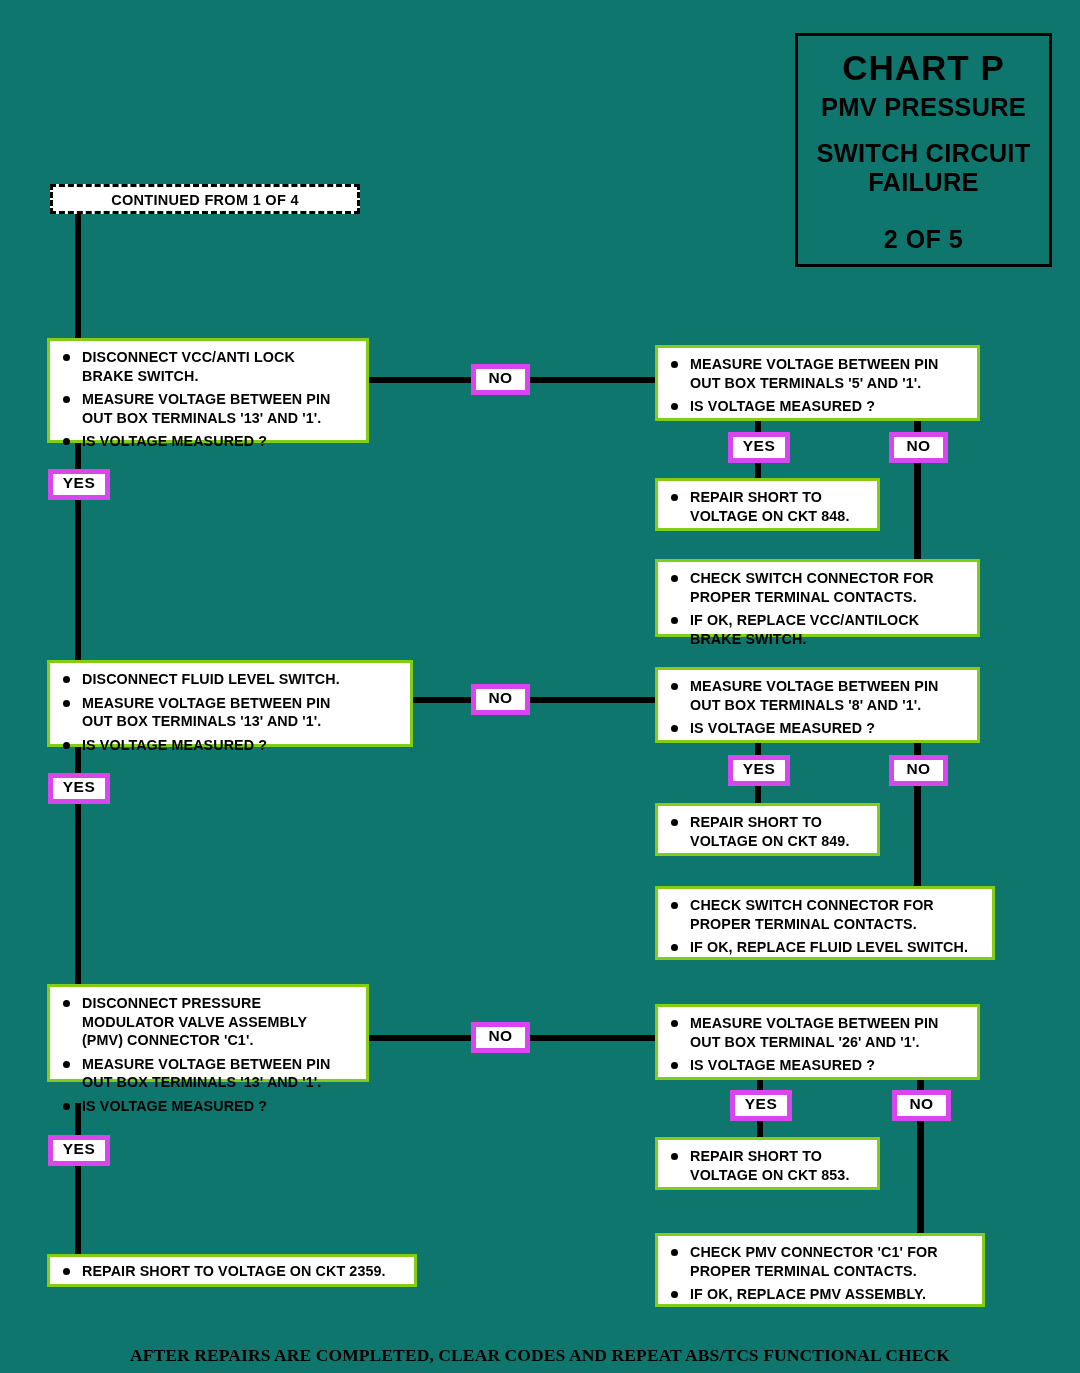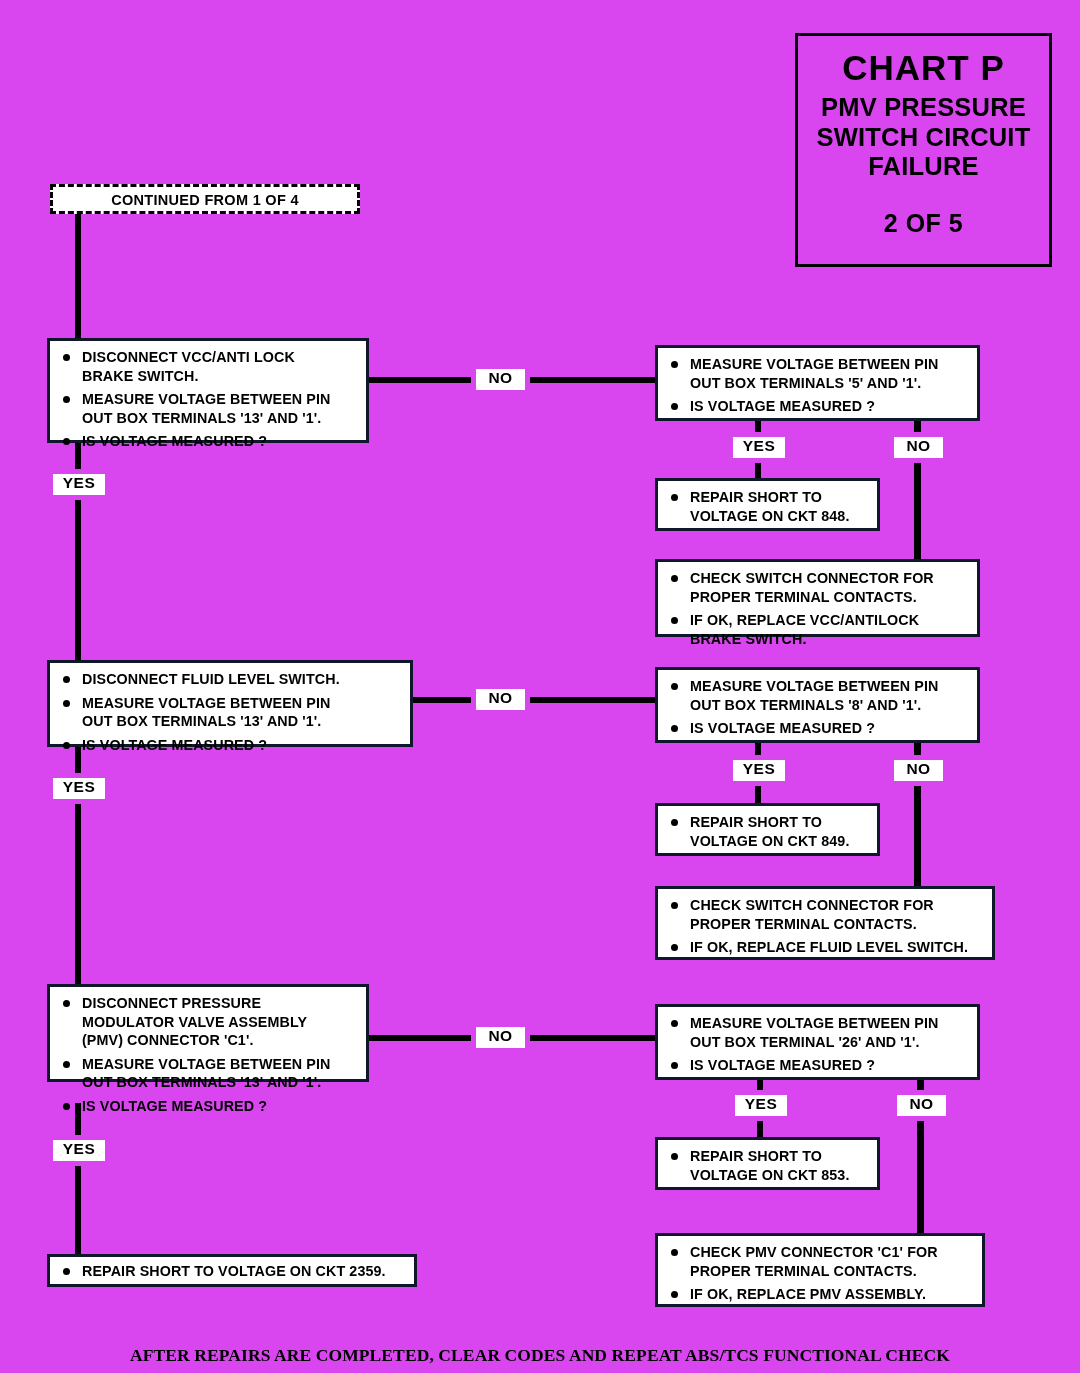--- a/index.html
+++ b/index.html
@@ -4,21 +4,21 @@
 <style>
   html, body {
     margin: 0;
     padding: 0;
     background: #ffffff;
   }
   #page {
     position: relative;
     width: 1080px;
     height: 1373px;
-    background: #d946ef;
+    background: #0f766e;
     font-family: "Liberation Sans", sans-serif;
     color: #000000;
     overflow: hidden;
   }
 
   
   .title-block {
     position: absolute;
     border: 3px solid #000;
     text-align: center;
@@ -41,21 +41,21 @@
   .title-page {
     font-size: 25px;
     font-weight: bold;
     letter-spacing: 0.5px;
     margin-top: 27px;
   }
 
   
   .box {
     position: absolute;
-    border: 3px solid #0f172a;
+    border: 3px solid #84cc16;
     background: #fff;
     box-sizing: border-box;
     padding: 7px 8px 7px 6px;
     z-index: 5;
   }
   .box.dashed {
     border: 3px dashed #000;
     padding: 4px 0;
     text-align: center;
   }
@@ -135,21 +135,21 @@
   }
 </style>
 </head>
 <body>
 
 <div id="page">
 
   <div class="title-block" style="left:795px; top:33px; width:257px; height:234px;">
     <div class="title-main">CHART P</div>
     <div class="title-sub">PMV PRESSURE</div>
-    <div class="title-sub" style="margin-top:0;">SWITCH CIRCUIT</div>
+    <div class="title-sub" style="margin-top:16px;">SWITCH CIRCUIT</div>
     <div class="title-sub" style="margin-top:0;">FAILURE</div>
     <div class="title-page">2 OF 5</div>
   </div>
 
   <div class="box dashed" style="left:50px; top:184px; width:310px; height:30px;">
     <span class="box-title">CONTINUED FROM 1 OF 4</span>
   </div>
 
   <div class="vline" style="left:75px; top:211px; height:130px;"></div>
 

